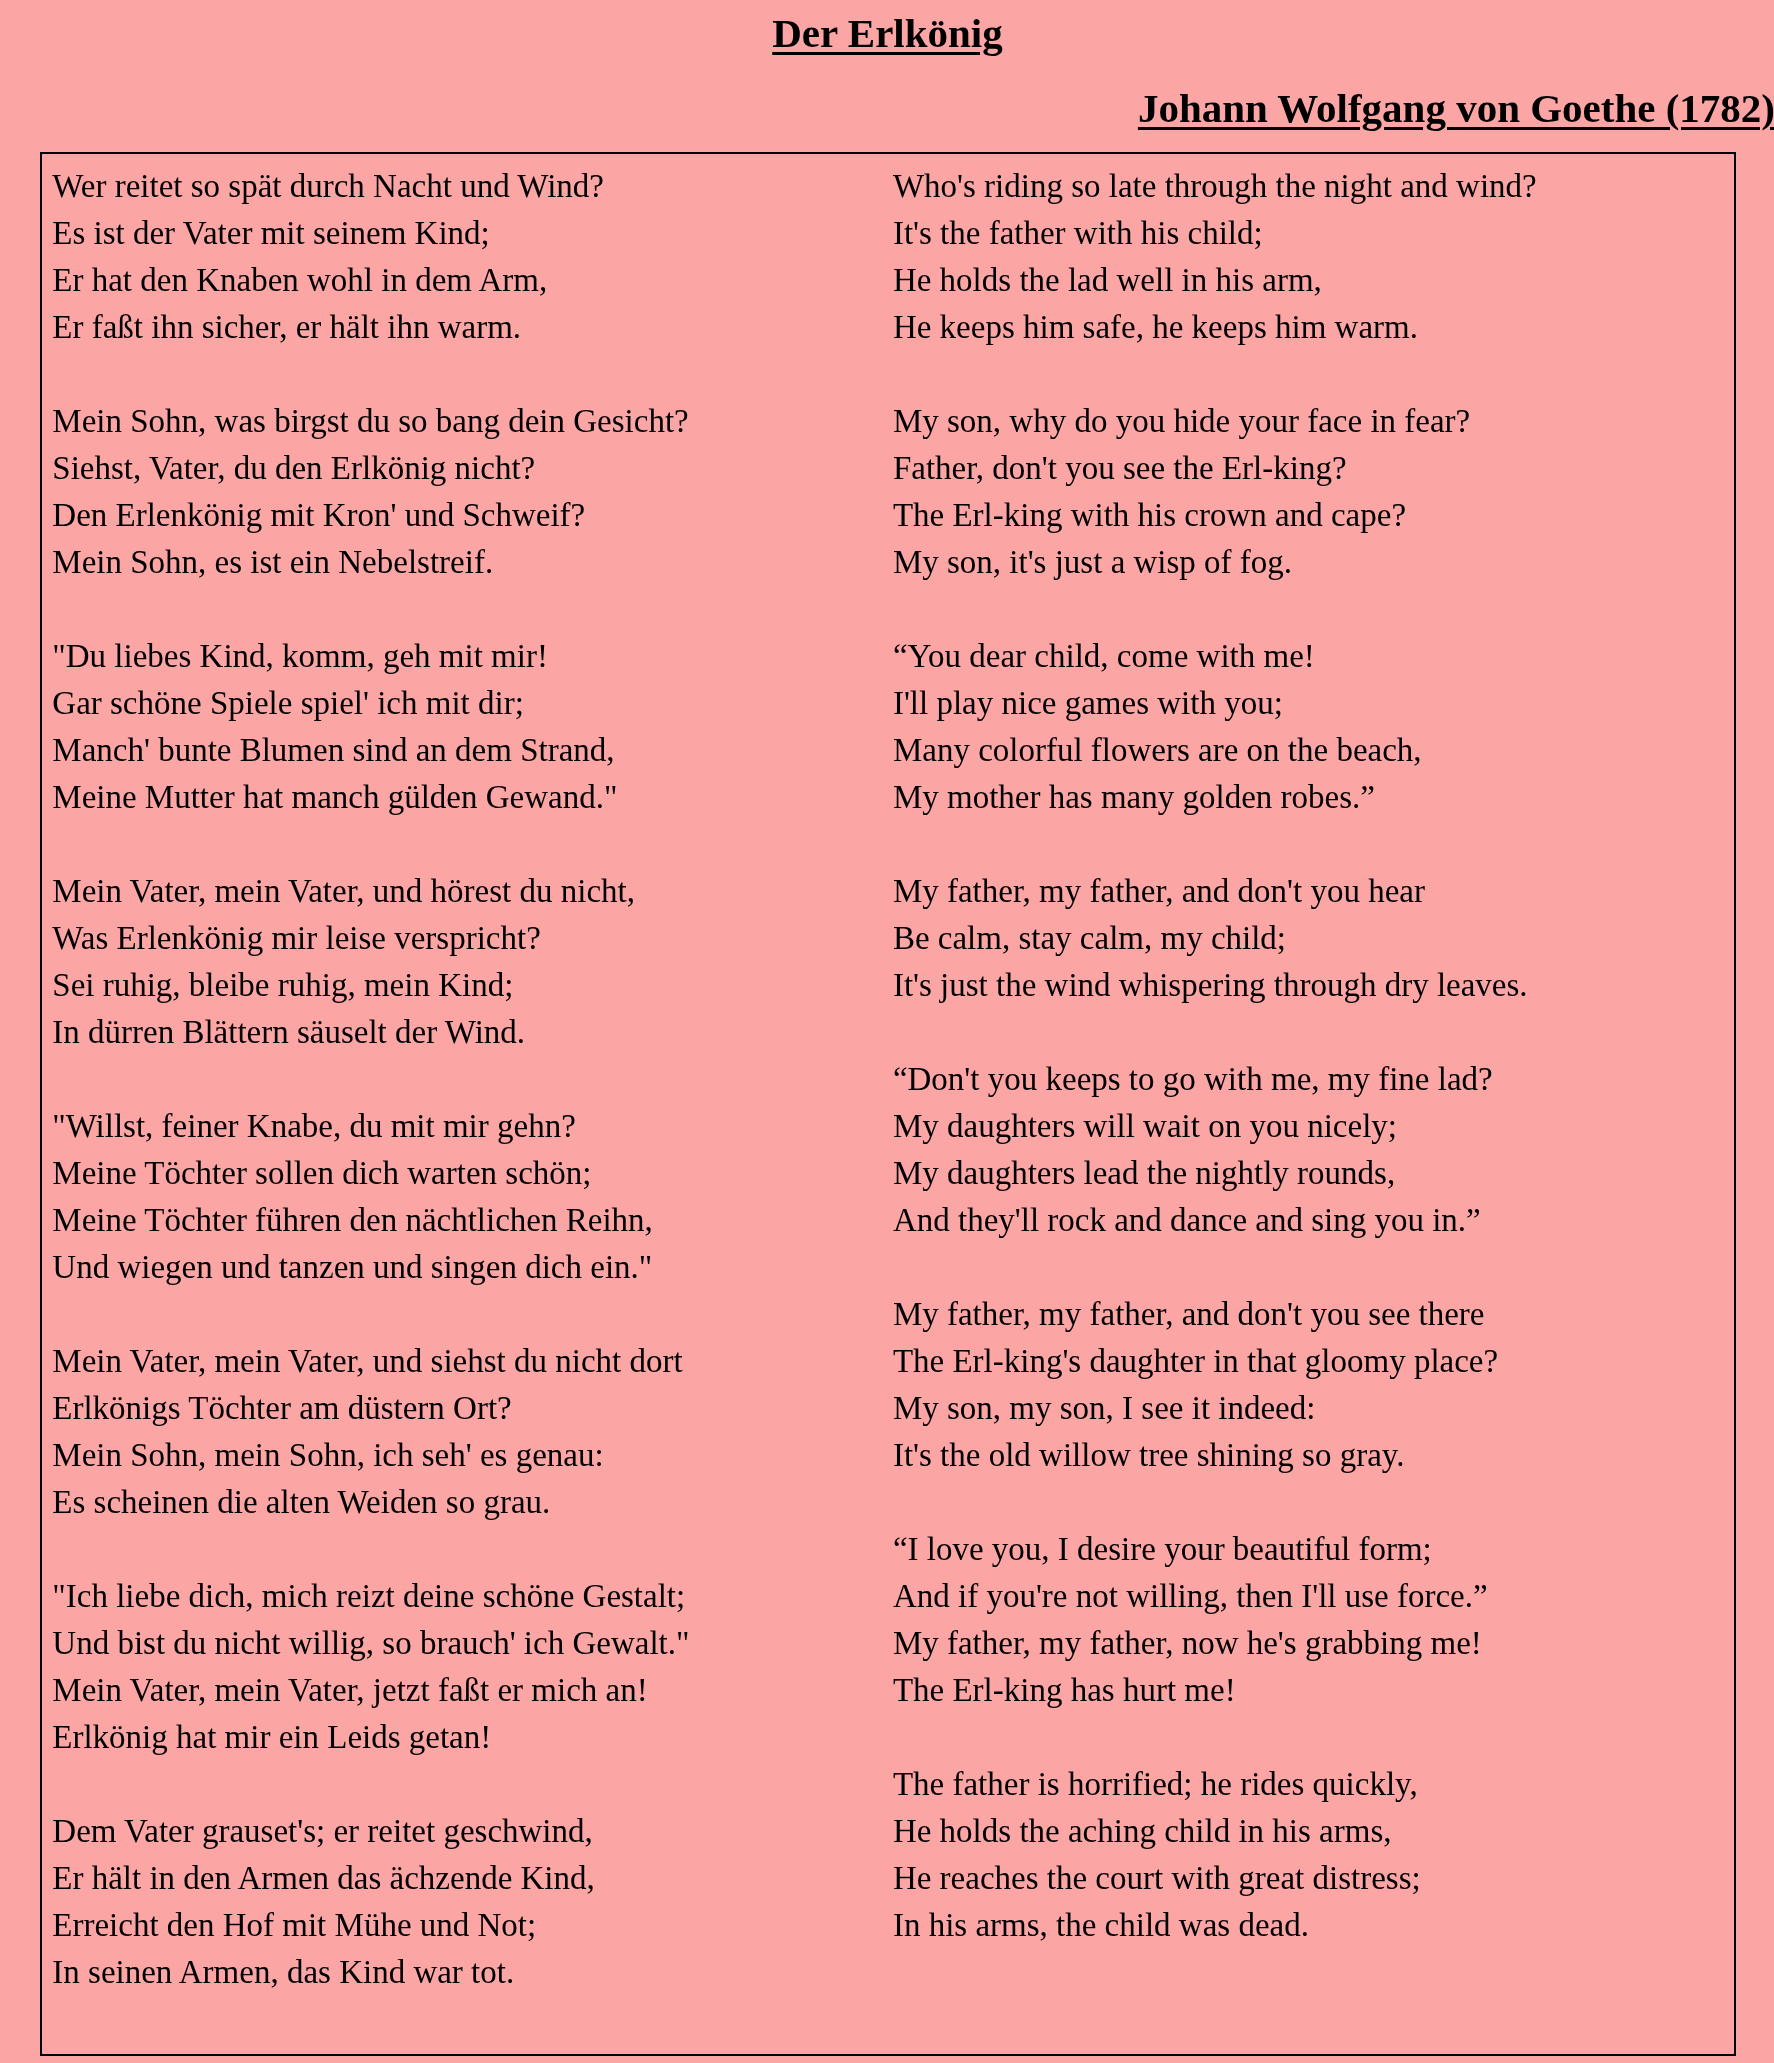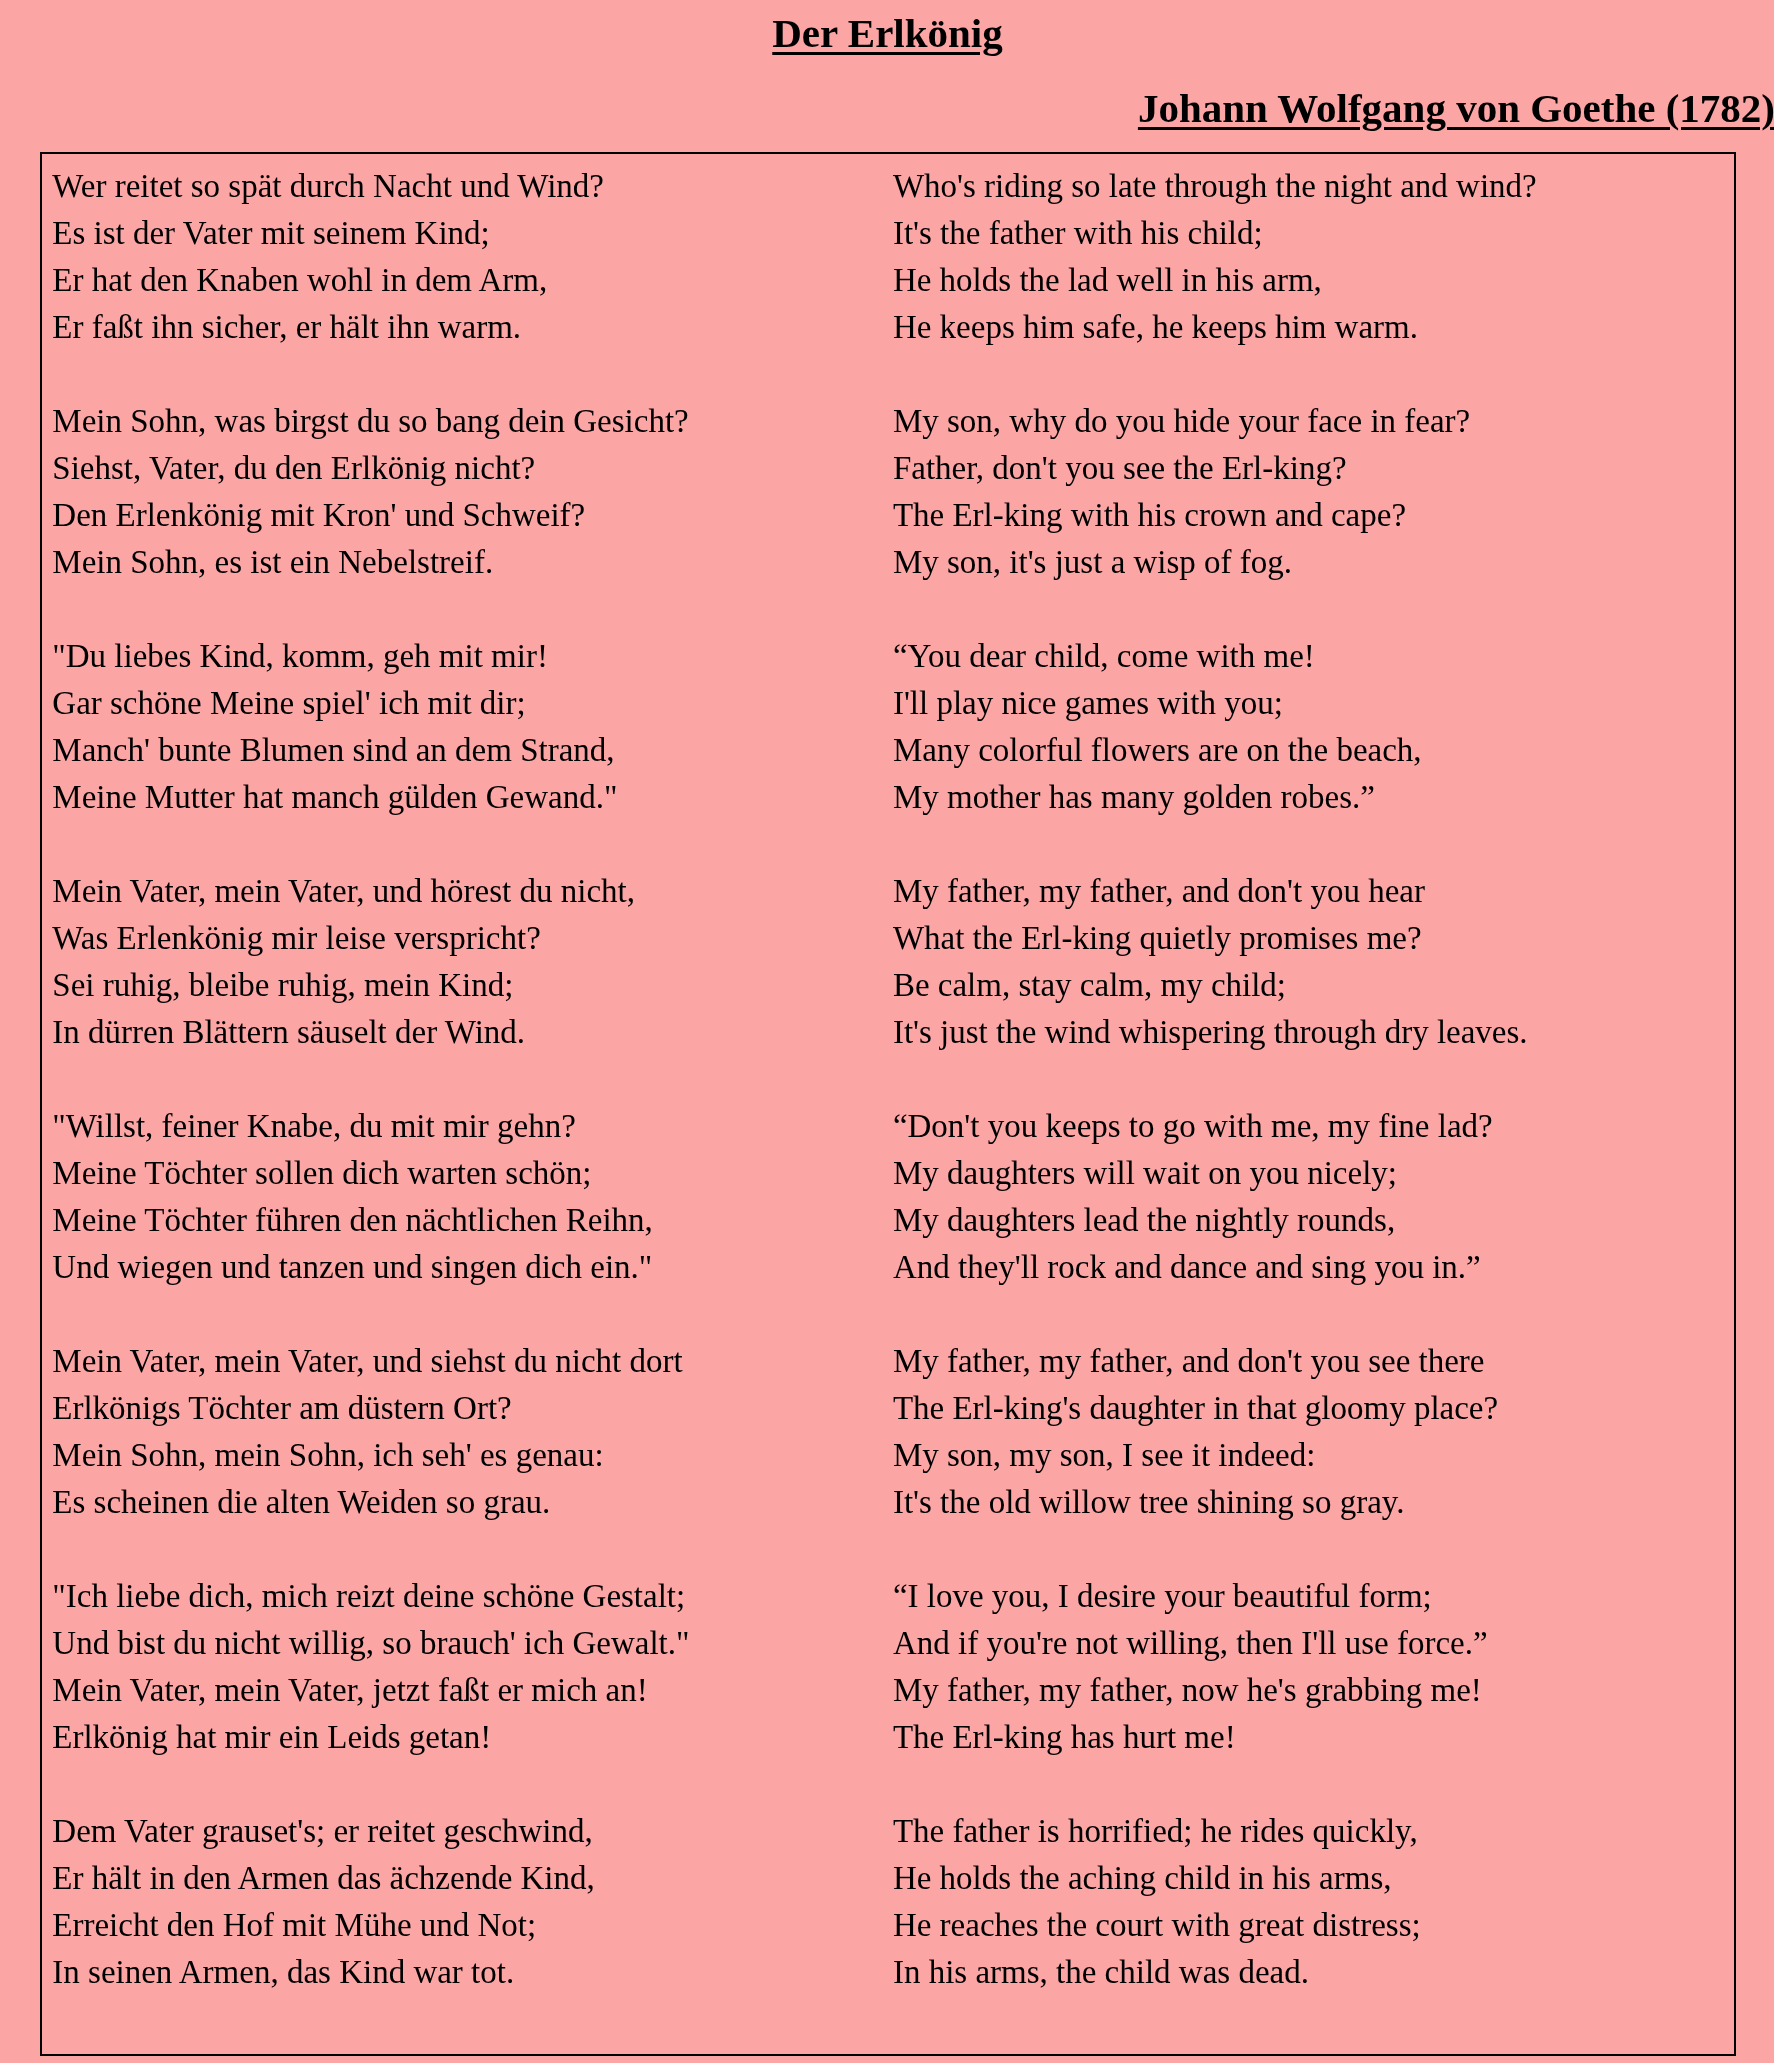--- a/index.html
+++ b/index.html
@@ -71,21 +71,21 @@
           <div class="line">Er faßt ihn sicher, er hält ihn warm.</div>
         </div>
         <div class="stanza">
           <div class="line">Mein Sohn, was birgst du so bang dein Gesicht?</div>
           <div class="line">Siehst, Vater, du den Erlkönig nicht?</div>
           <div class="line">Den Erlenkönig mit Kron' und Schweif?</div>
           <div class="line">Mein Sohn, es ist ein Nebelstreif.</div>
         </div>
         <div class="stanza">
           <div class="line">"Du liebes Kind, komm, geh mit mir!</div>
-          <div class="line">Gar schöne Meine spiel' ich mit dir;</div>
+          <div class="line">Gar schöne Spiele spiel' ich mit dir;</div>
           <div class="line">Manch' bunte Blumen sind an dem Strand,</div>
           <div class="line">Meine Mutter hat manch gülden Gewand."</div>
         </div>
         <div class="stanza">
           <div class="line">Mein Vater, mein Vater, und hörest du nicht,</div>
           <div class="line">Was Erlenkönig mir leise verspricht?</div>
           <div class="line">Sei ruhig, bleibe ruhig, mein Kind;</div>
           <div class="line">In dürren Blättern säuselt der Wind.</div>
         </div>
         <div class="stanza">
@@ -127,21 +127,20 @@
           <div class="line">My son, it's just a wisp of fog.</div>
         </div>
         <div class="stanza">
           <div class="line">“You dear child, come with me!</div>
           <div class="line">I'll play nice games with you;</div>
           <div class="line">Many colorful flowers are on the beach,</div>
           <div class="line">My mother has many golden robes.”</div>
         </div>
         <div class="stanza">
           <div class="line">My father, my father, and don't you hear</div>
-          <div class="line">What the Erl-king quietly promises me?</div>
           <div class="line">Be calm, stay calm, my child;</div>
           <div class="line">It's just the wind whispering through dry leaves.</div>
         </div>
         <div class="stanza">
           <div class="line">“Don't you keeps to go with me, my fine lad?</div>
           <div class="line">My daughters will wait on you nicely;</div>
           <div class="line">My daughters lead the nightly rounds,</div>
           <div class="line">And they'll rock and dance and sing you in.”</div>
         </div>
         <div class="stanza">

